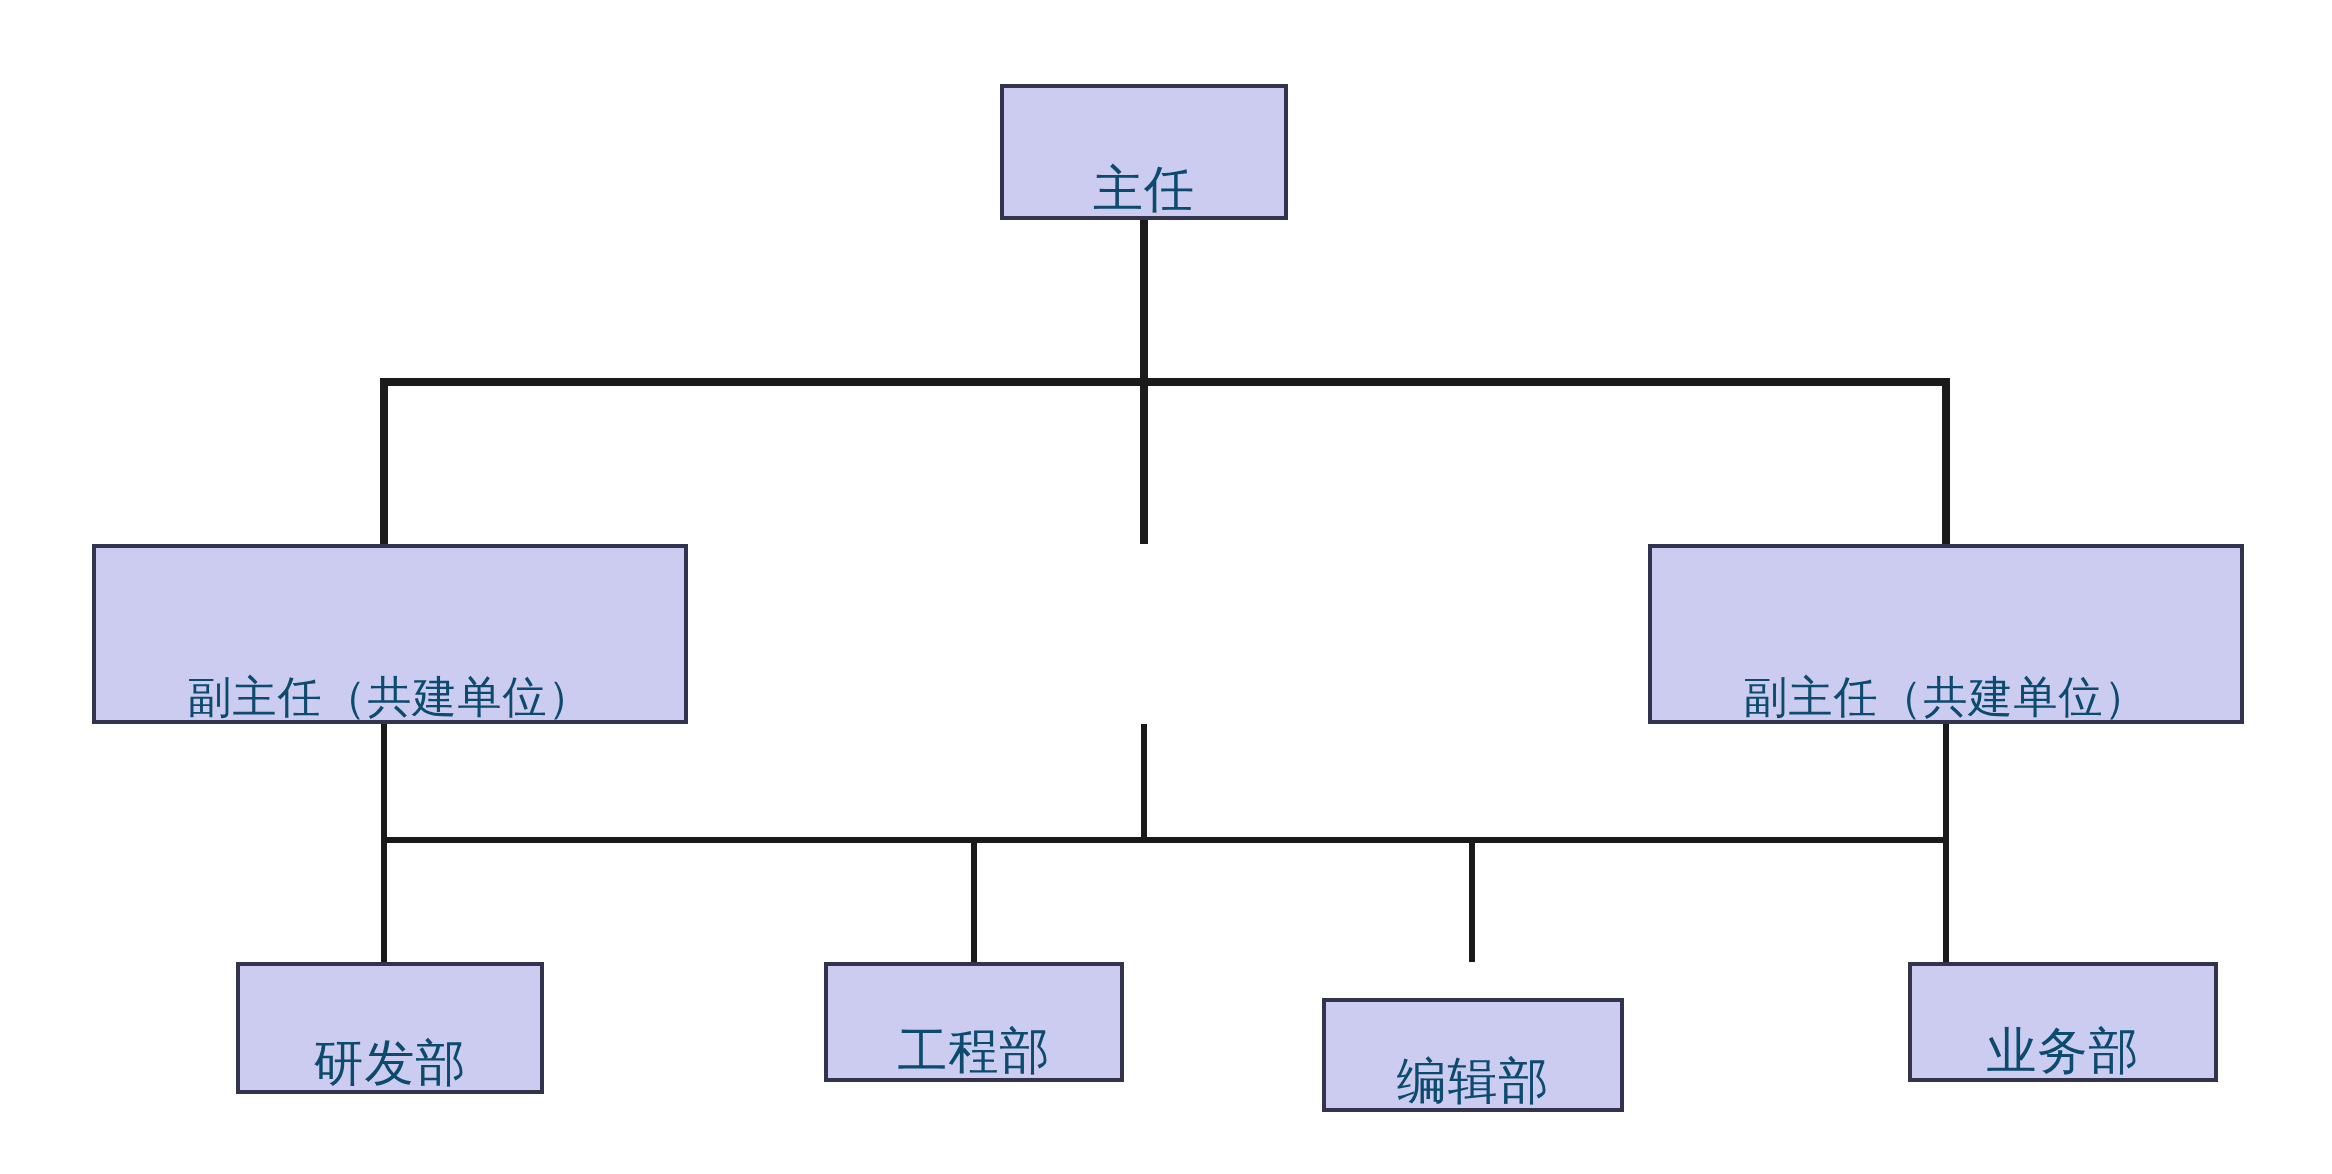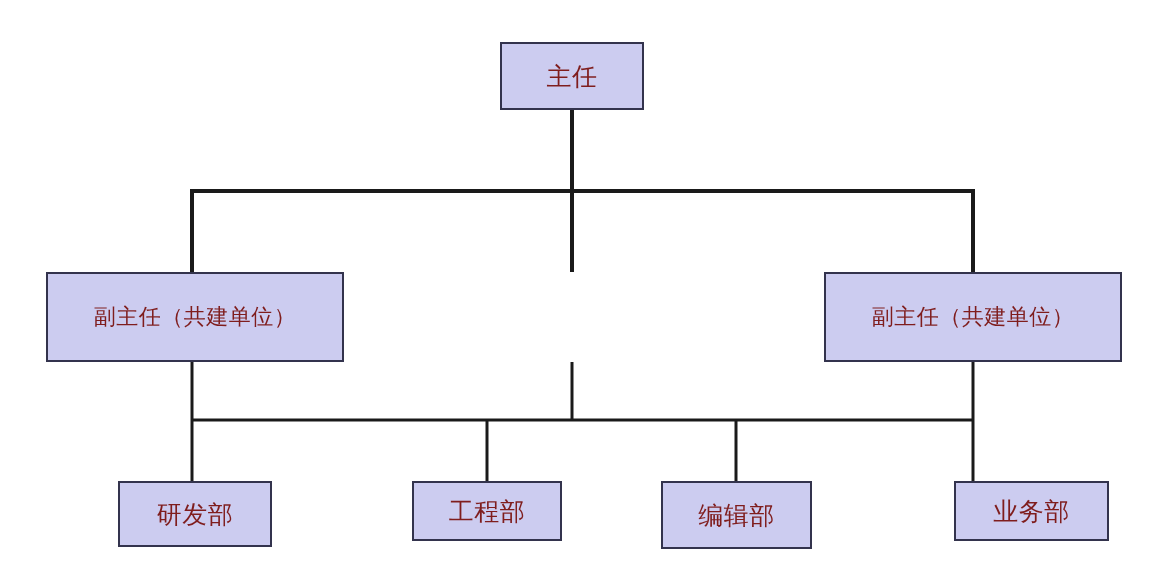--- a/index.html
+++ b/index.html
@@ -23,23 +23,23 @@
     top: 0;
     width: 1166px;
     height: 587px;
   }
   .node-box {
     position: absolute;
     box-sizing: border-box;
     background: #ccccf0;
     border: 2px solid #33334d;
     display: flex;
-    align-items: center;
+    align-items: flex-end;
     justify-content: center;
-    color: #7f1d1d;
+    color: #0c4a6e;
     letter-spacing: 0.5px;
     white-space: nowrap;
     z-index: 2;
   }
   .node-label {
     display: block;
     line-height: 1;
   }
   .lvl1 { font-size: 25px; }
   .lvl2 { font-size: 22px; }
@@ -88,21 +88,21 @@
   </div>
 
   <div class="node-box lvl3" style="left:118px; top:481px; width:154px; height:66px;">
     <span class="node-label">研发部</span>
   </div>
 
   <div class="node-box lvl3" style="left:412px; top:481px; width:150px; height:60px;">
     <span class="node-label">工程部</span>
   </div>
 
-  <div class="node-box lvl3" style="left:661px; top:481px; width:151px; height:68px;">
+  <div class="node-box lvl3" style="left:661px; top:499px; width:151px; height:57px;">
     <span class="node-label">编辑部</span>
   </div>
 
   <div class="node-box lvl3" style="left:910px; top:481px; width:155px; height:60px;margin-left:44px;">
     <span class="node-label">业务部</span>
   </div>
 
 </div>
 
 </body></html>

